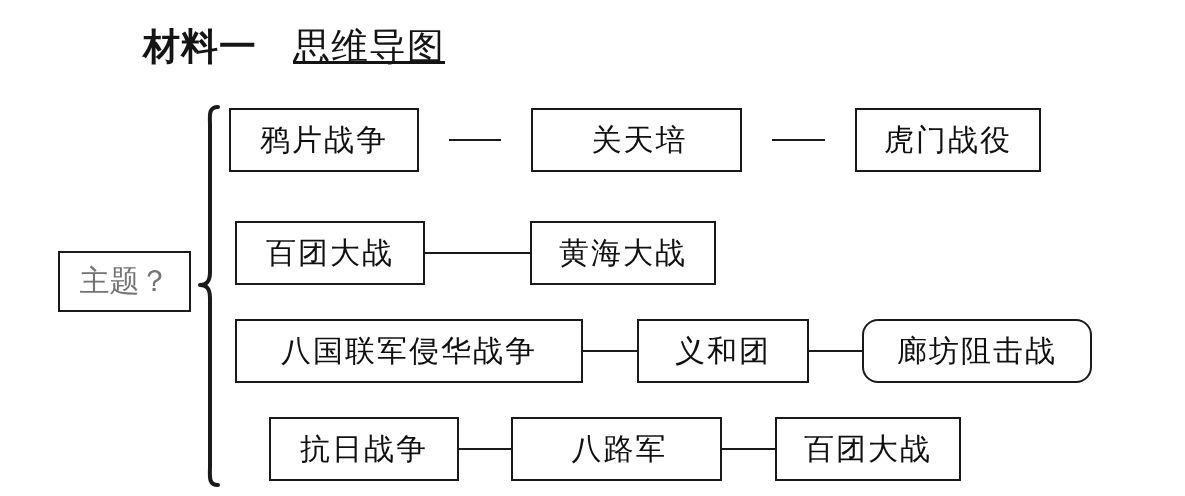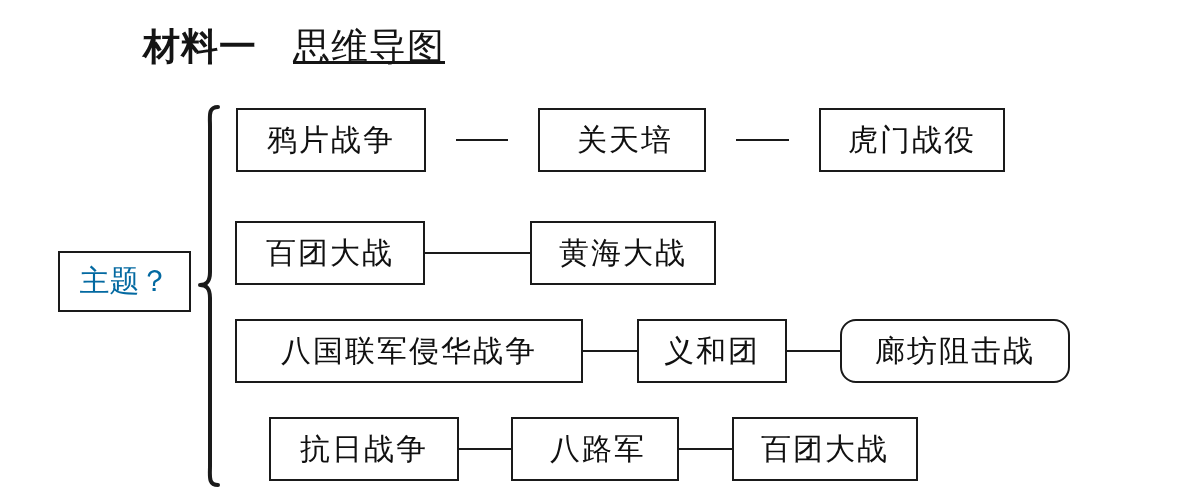--- a/index.html
+++ b/index.html
@@ -46,21 +46,21 @@
 
   
   .node {
     position: absolute;
     box-sizing: border-box;
     border: 2.5px solid #1a1a1a;
     background: #ffffff;
     display: flex;
     align-items: center;
     justify-content: center;
-    color: #0369a1;
+    color: #737373;
     white-space: nowrap;
   }
   .root-node {
     left: 58px;
     top: 251px;
     width: 133px;
     height: 61px;
     font-size: 30px;
   }
 
@@ -100,30 +100,30 @@
     white-space: nowrap;
     letter-spacing: 2px;
   }
   .connector {
     height: 0;
     border-top: 2.5px solid #1a1a1a;
     flex: none;
   }
 
   
-  #row-1 { top: 108px; left: 236px; gap: 30px; }
+  #row-1 { top: 108px; left: 229px; gap: 30px; }
   #row-2 { top: 221px; left: 235px; }
   #row-3 { top: 319px; left: 235px; }
   #row-4 { top: 417px; left: 235px; margin-left: 34px; }
 
   .w-190 { width: 190px; }
-  .w-188 { width: 168px; padding-left: 6px; }
+  .w-188 { width: 211px; padding-left: 6px; }
   .w-186 { width: 186px; }
   .w-348 { width: 348px; }
-  .w-185 { width: 150px; }
+  .w-185 { width: 172px; }
   .w-230 { width: 230px; border-radius: 16px; }
 
   .c-52 { width: 52px; }
   .c-53 { width: 53px; }
   .c-54 { width: 54px; }
 </style>
 </head>
 <body>
 
 <div class="page">

